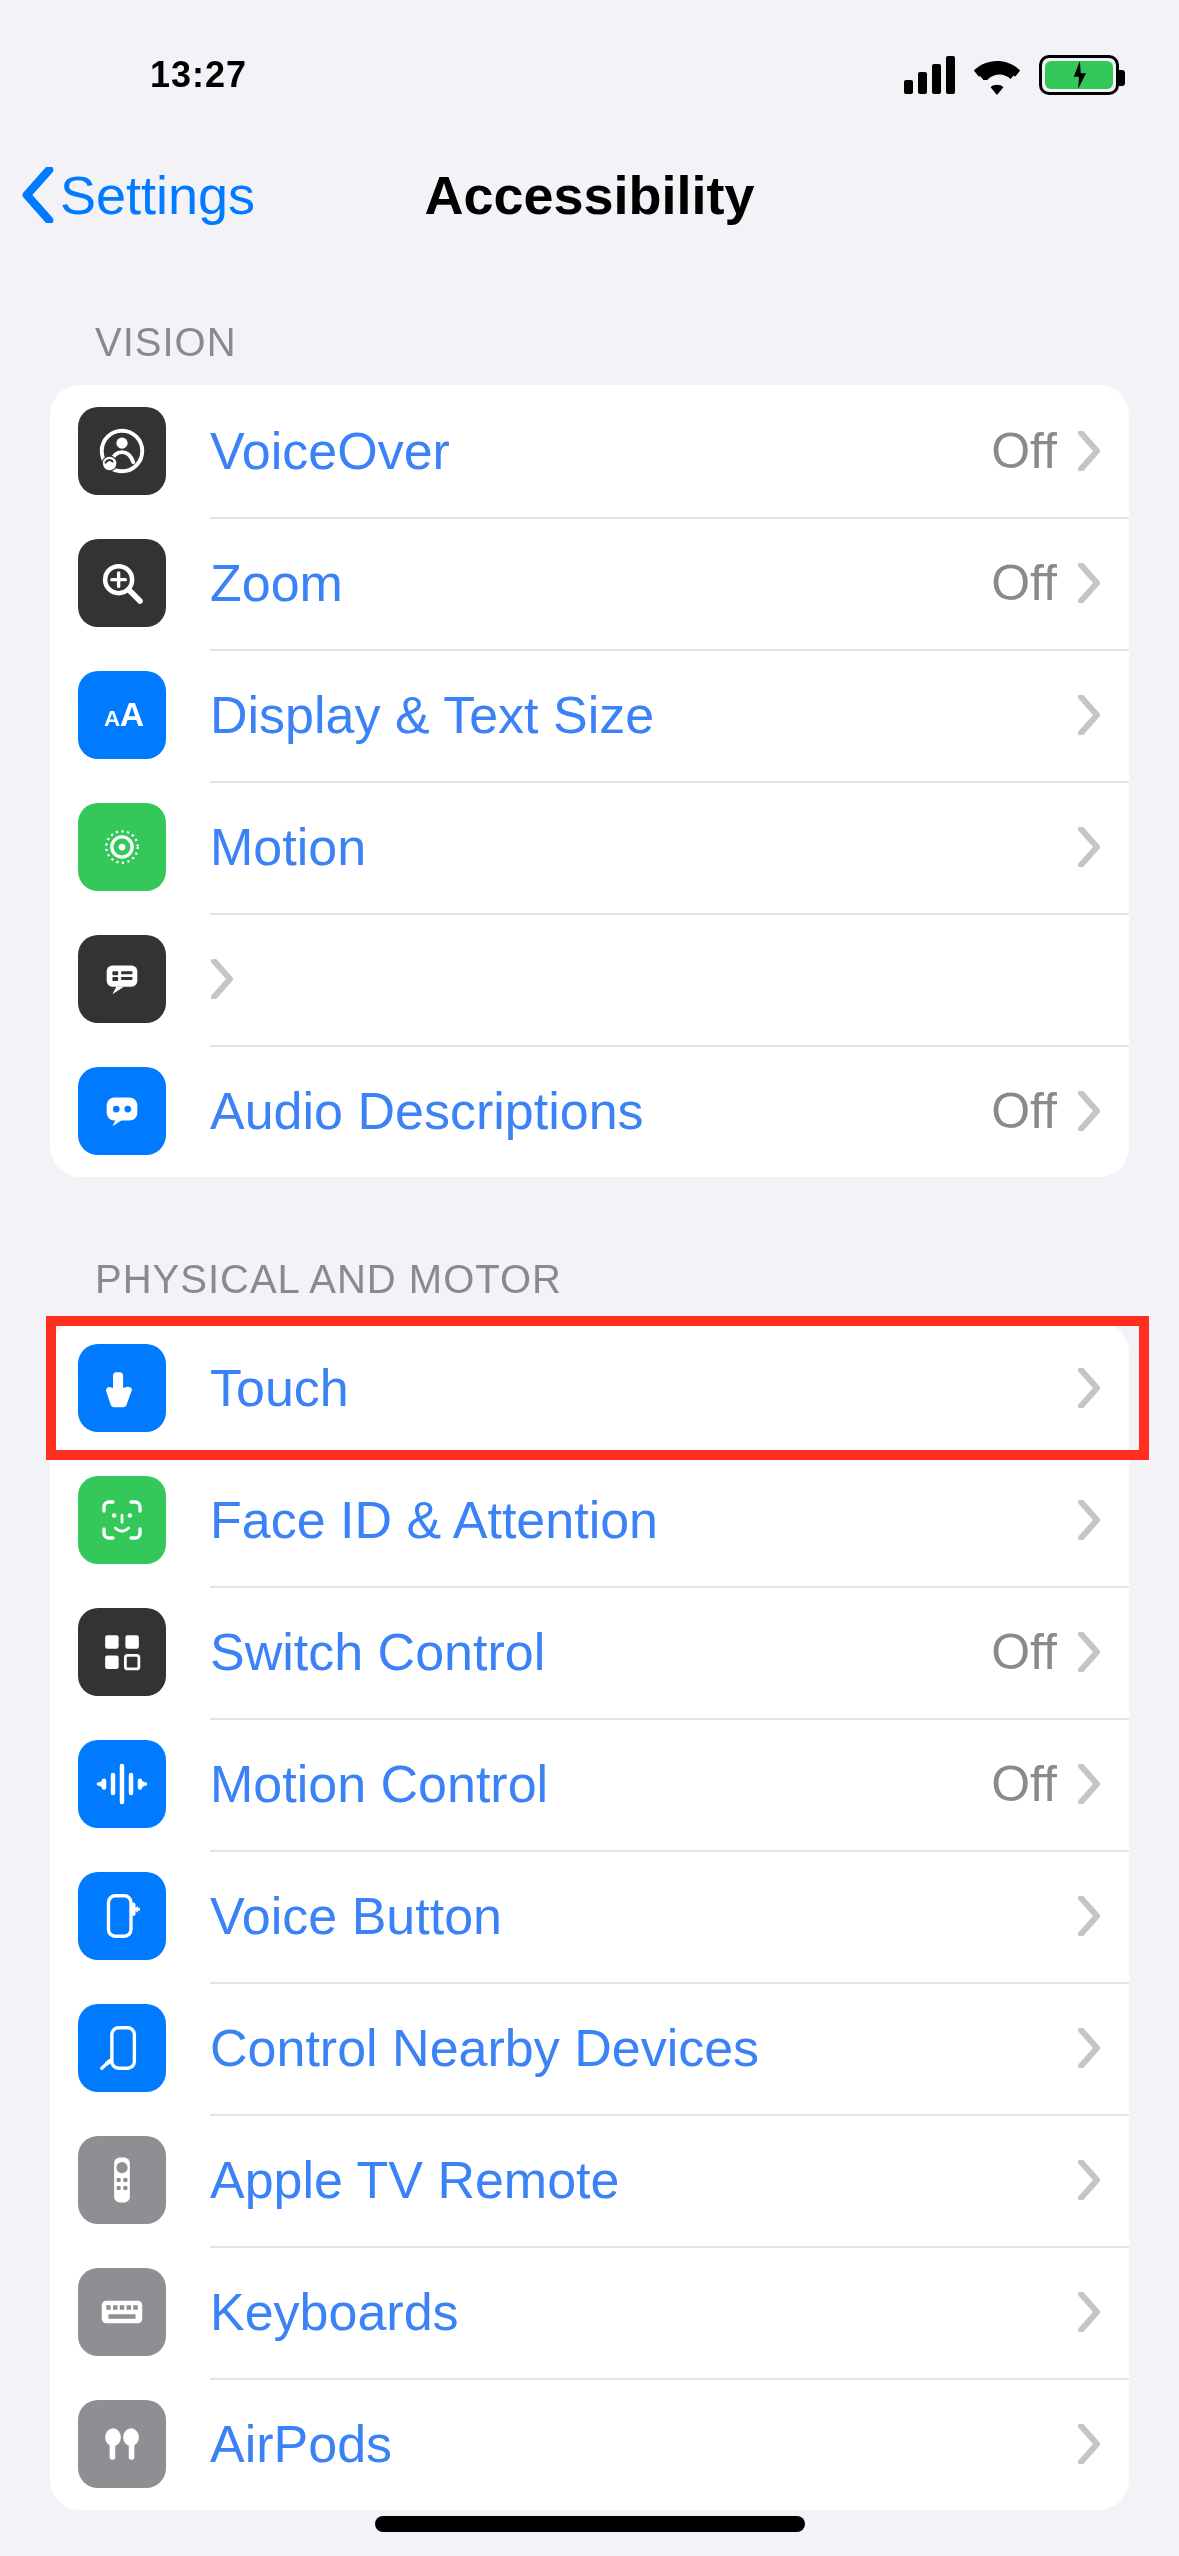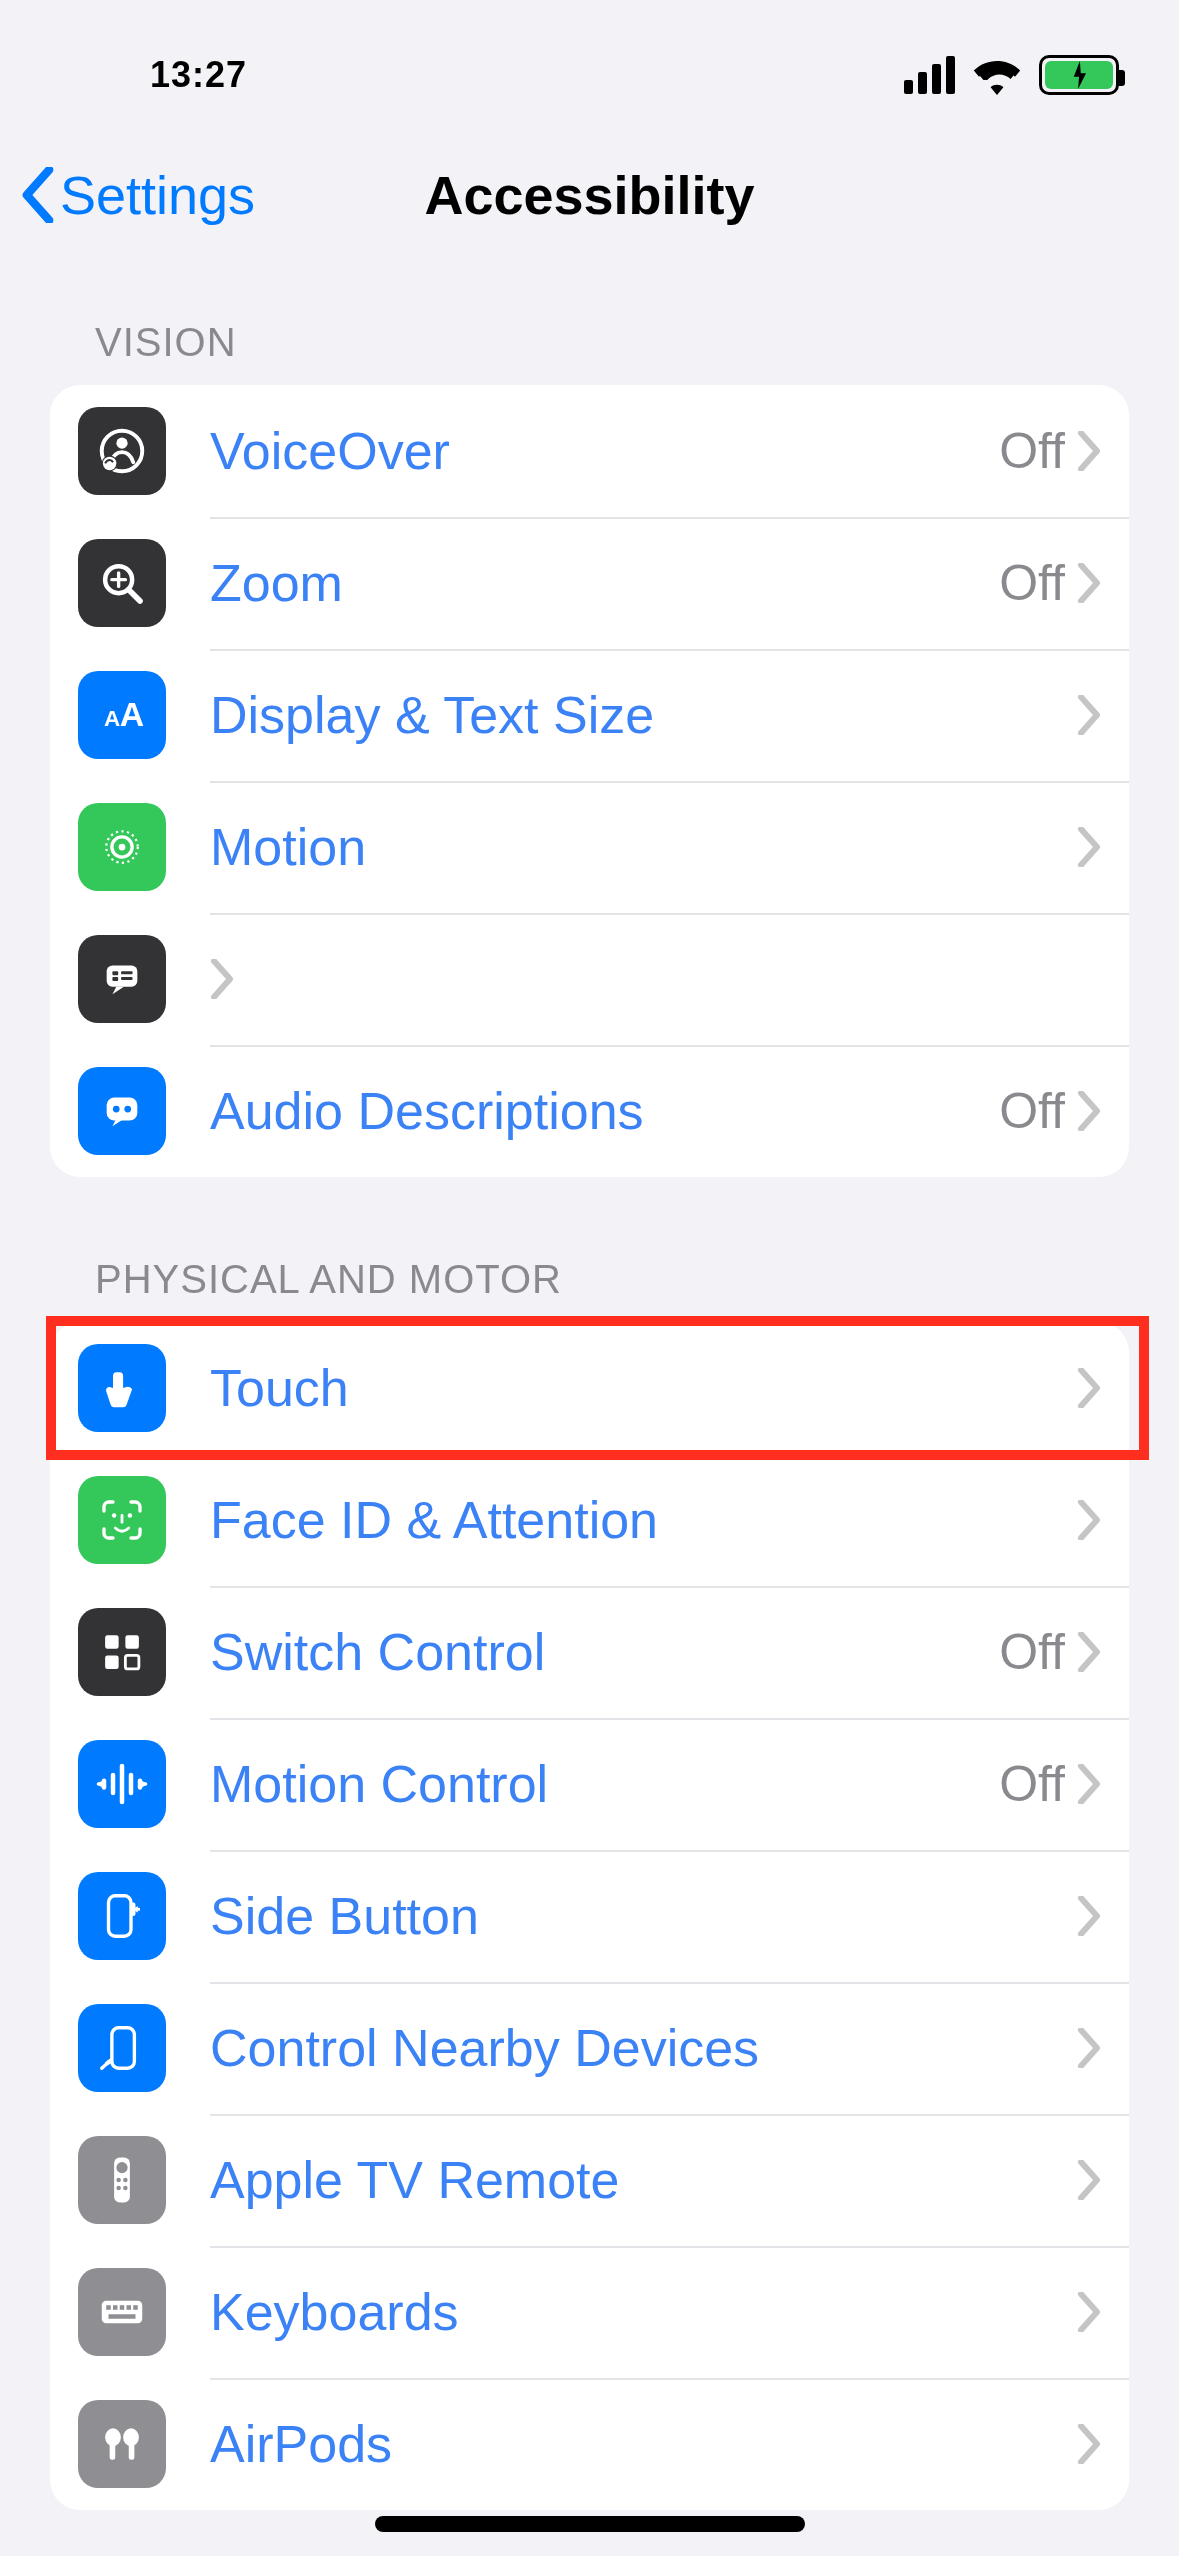--- a/index.html
+++ b/index.html
@@ -92,21 +92,21 @@
     padding:22px 28px 22px 28px;
     position:relative;
   }
   .row .cell-icon {
     width:88px; height:88px; border-radius:20px;
     display:flex; align-items:center; justify-content:center;
     flex-shrink:0;
     margin-right:44px;
   }
   .row .label { font-size:52px; flex:1; color:#3b82f6; }
-  .row .value { font-size:50px; color:#8a8a8e; margin-right:12px; }
+  .row .value { font-size:50px; color:#8a8a8e; margin-right:20px; }
   .row .chev { flex-shrink:0; }
   .row .chev svg{ width:24px; height:40px; display:block; }
 
   .row + .row::before{
     content:"";
     position:absolute;
     left:160px; right:0; top:0;
     height:2px;
     background:#e3e3e8;
   }
@@ -362,21 +362,21 @@
 
     <div class="row">
       <div class="cell-icon ic-blue">
         <svg viewBox="0 0 48 48">
             <rect x="12" y="6" width="20" height="36" rx="6" fill="none" stroke="#fff" stroke-width="3"></rect>
             <line x1="34" y1="14" x2="34" y2="22" stroke="#fff" stroke-width="4" stroke-linecap="round"></line>
             <path d="M40 18l-6 0" stroke="#fff" stroke-width="2.5"></path>
             <polygon points="34,18 38,15 38,21" fill="#fff"></polygon>
           </svg>
       </div>
-      <div class="label">Side Button</div>
+      <div class="label">Voice Button</div>
       <div class="chev">
           <svg viewBox="0 0 12 20">
             <path fill="none" stroke="#c5c5c8" stroke-width="3" stroke-linecap="round" stroke-linejoin="round" d="M2 1l8 9-8 9"></path>
           </svg>
         </div>
     </div>
 
     <div class="row">
       <div class="cell-icon ic-blue">
         <svg viewBox="0 0 48 48">

